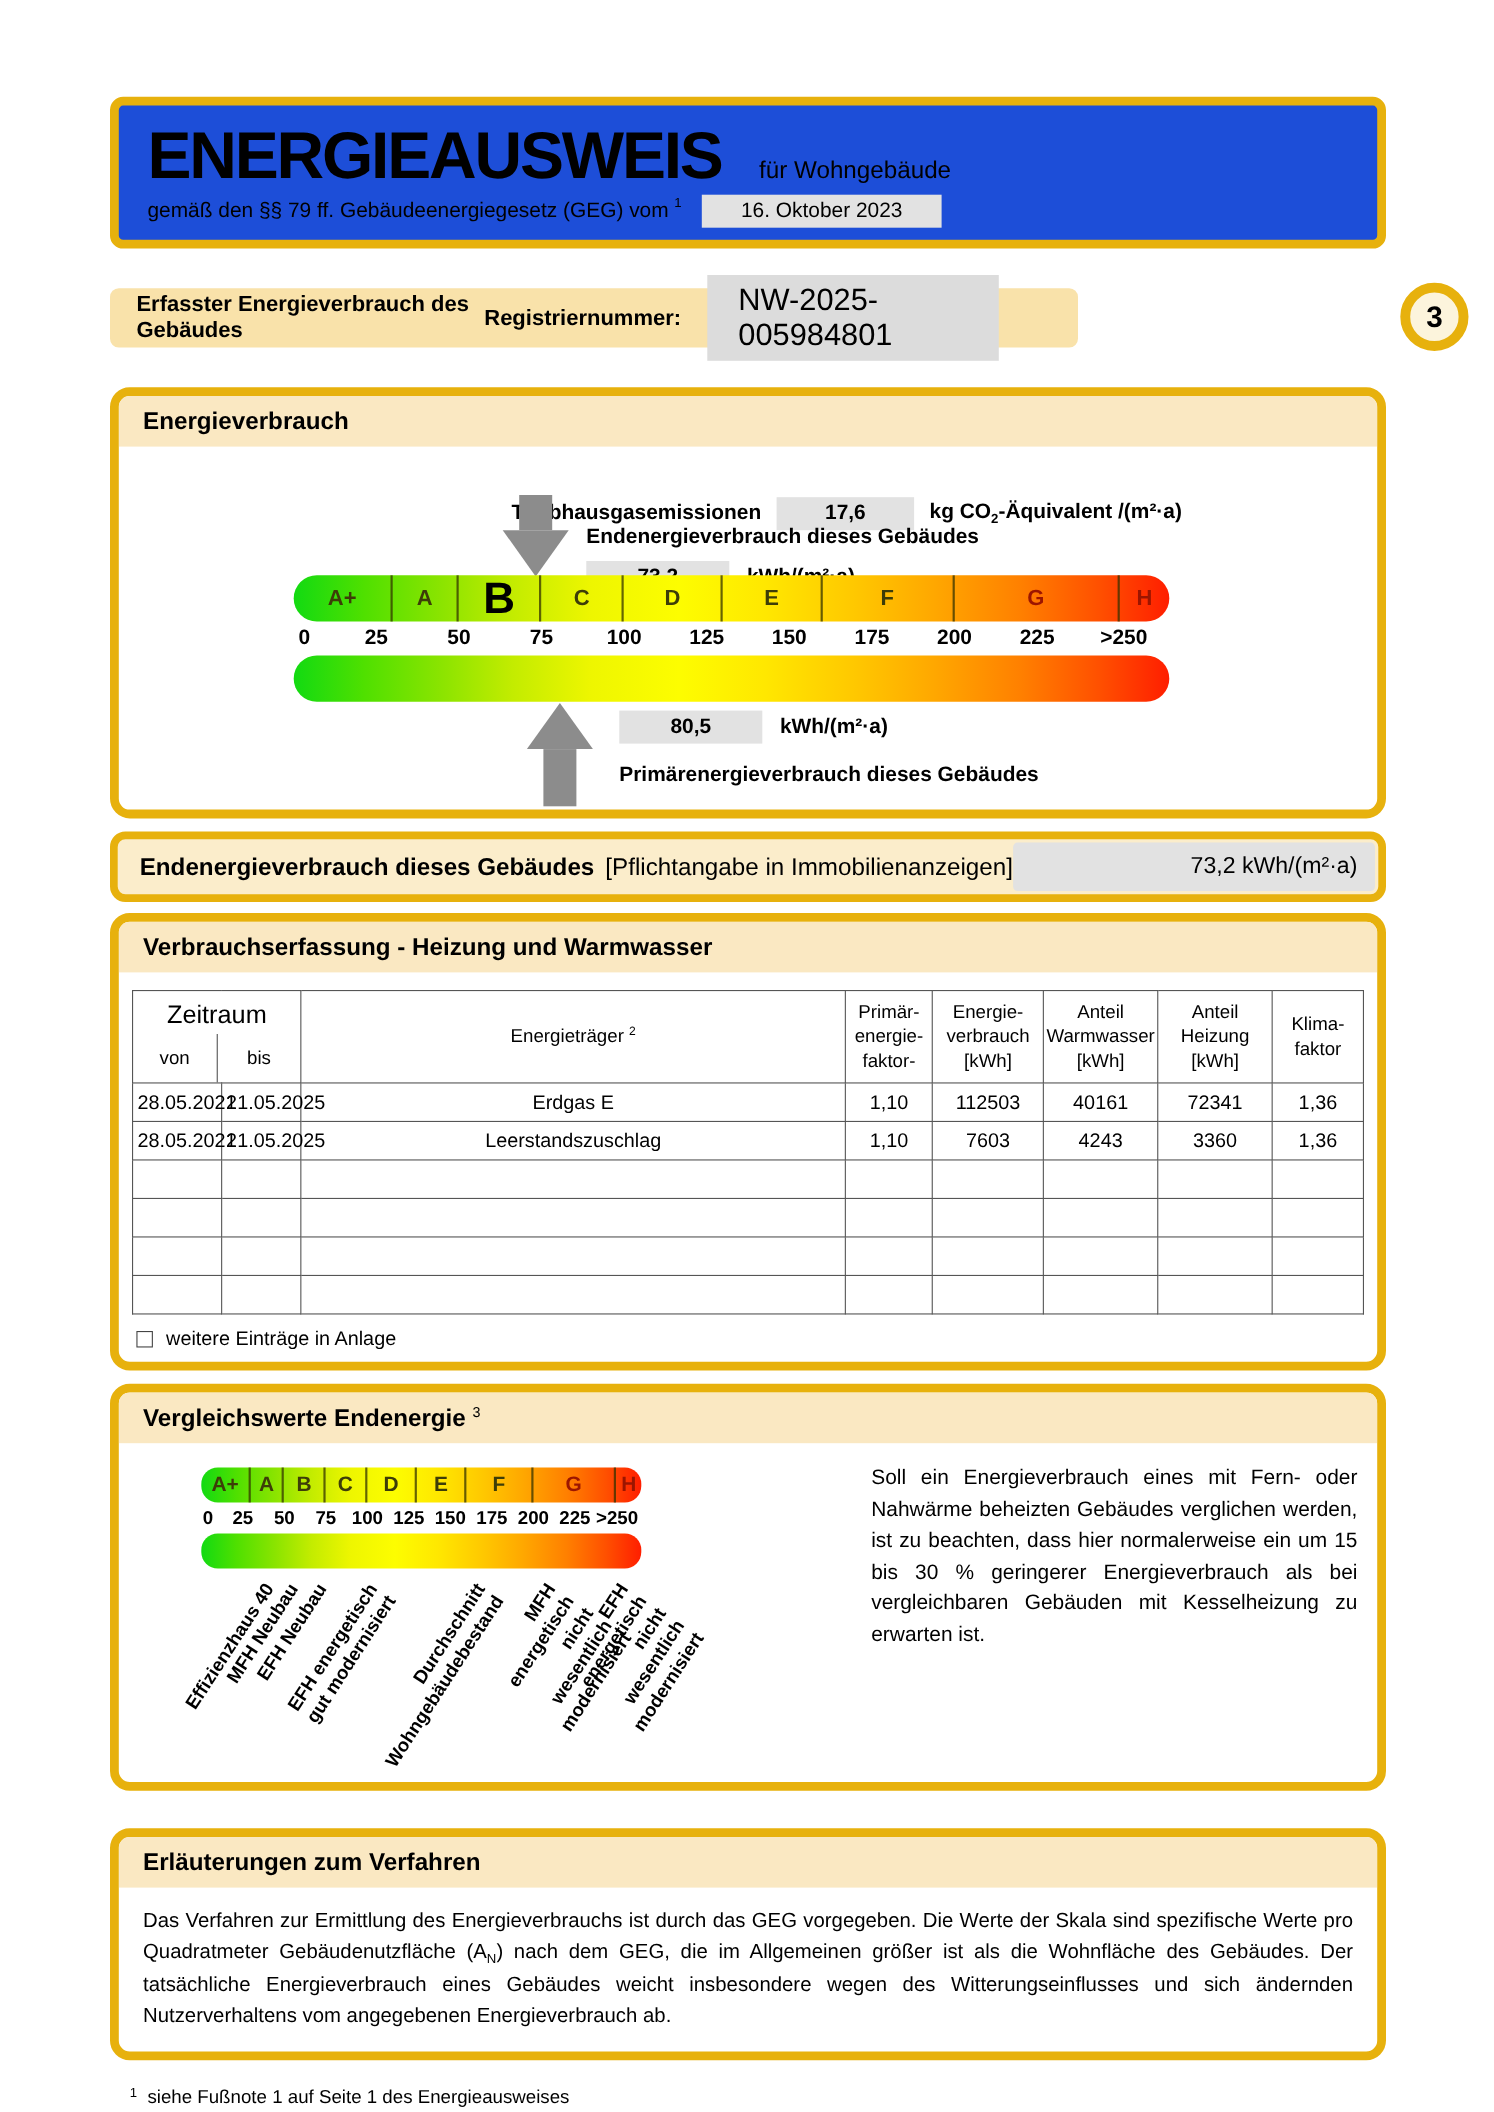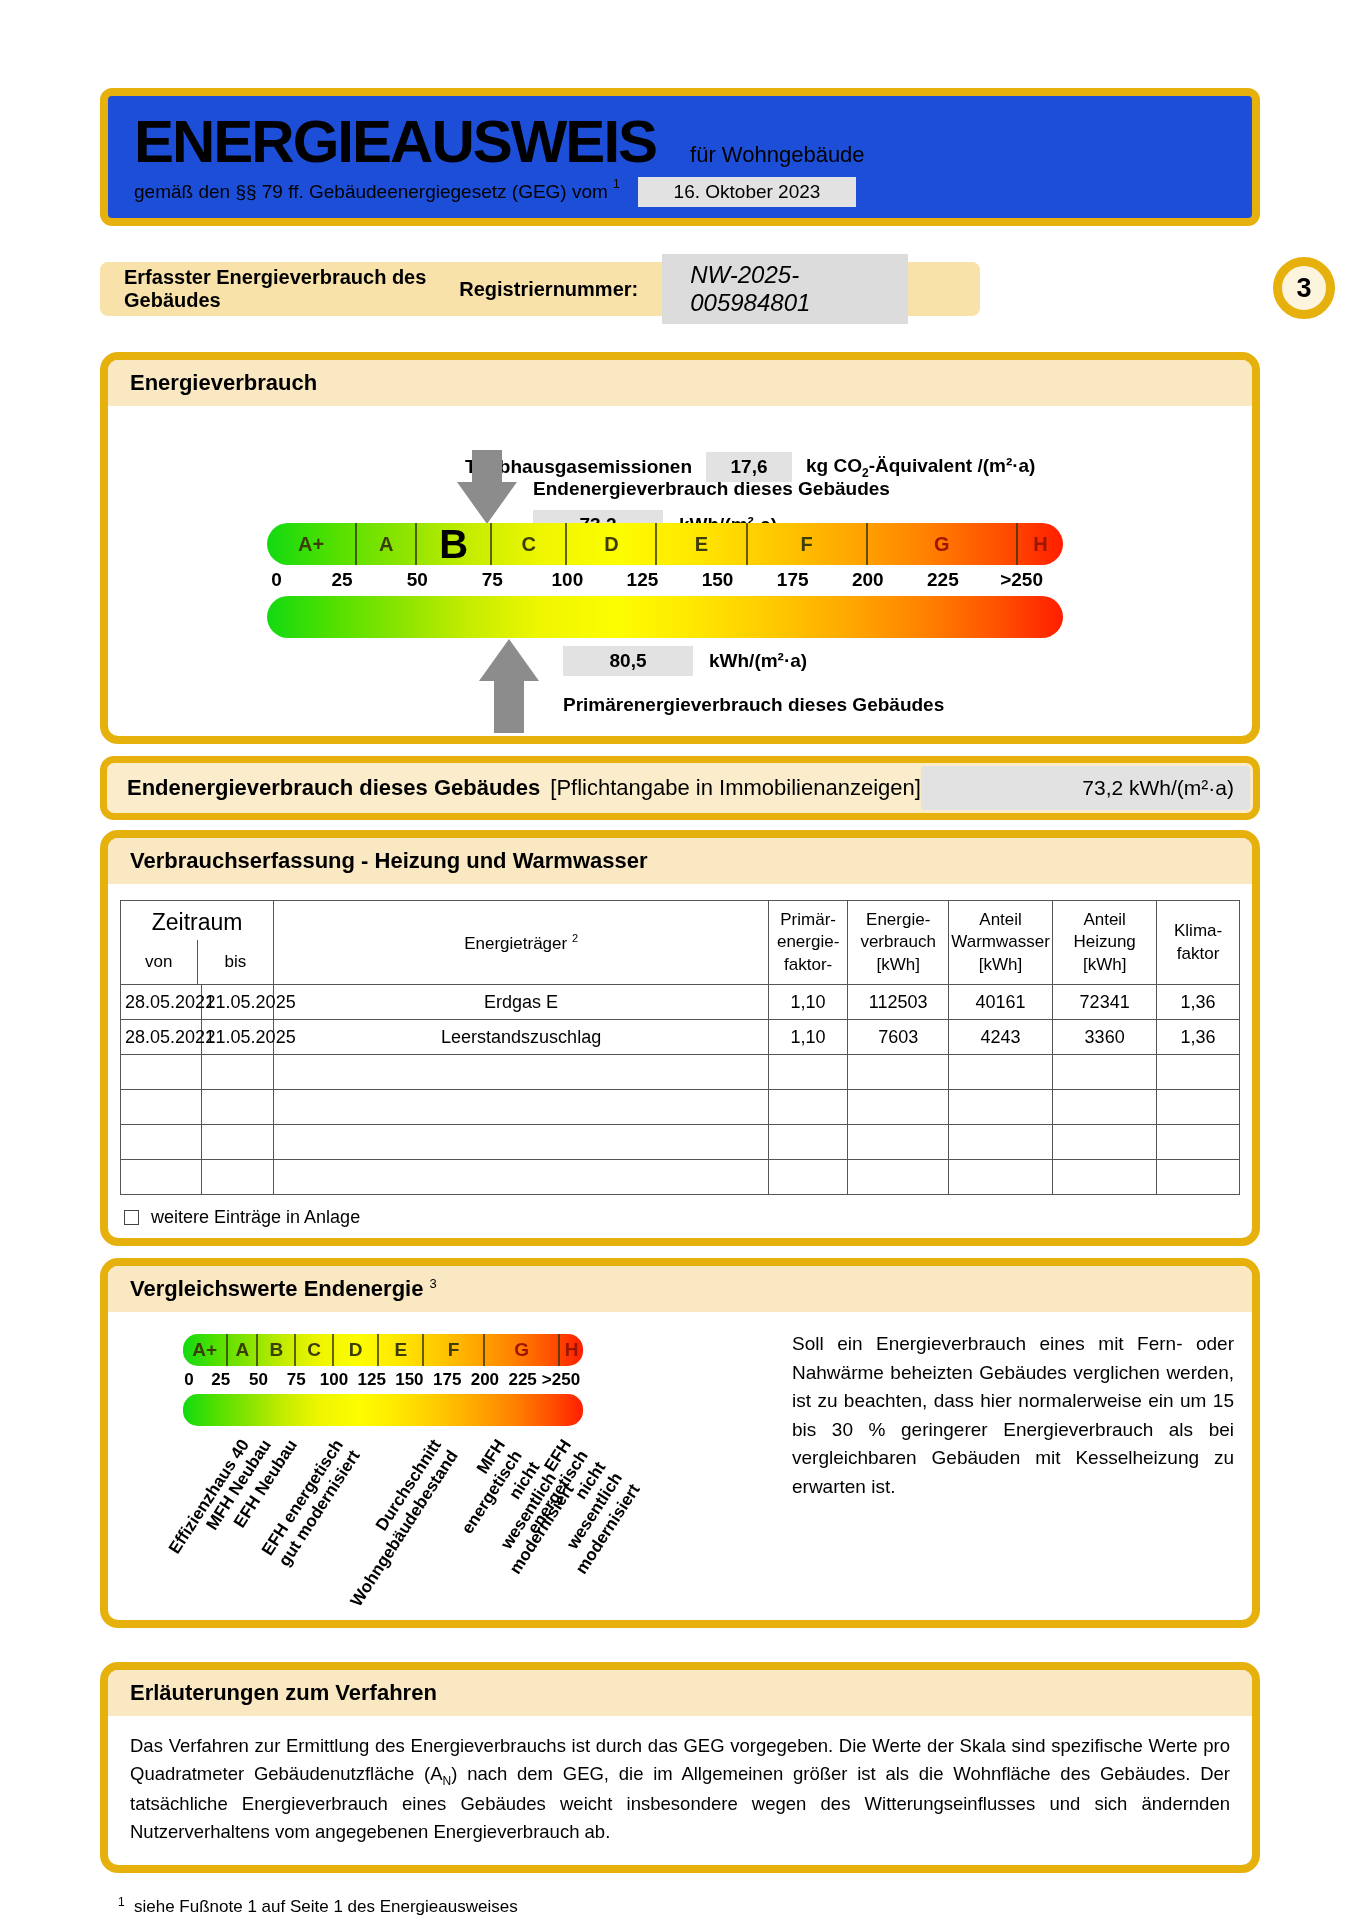--- a/index.html
+++ b/index.html
@@ -26,37 +26,37 @@
   .law-line{font-size:19px;margin-top:4px;display:flex;align-items:center;}
   .law-sup{font-size:12px;position:relative;top:-8px;margin-left:5px;}
   .law-date{background:var(--graybox);padding:4px 36px;margin-left:18px;}
 
   
   .meta-row{position:relative;margin-top:36px;height:54px;}
   .meta-band{background:var(--cream-band);border-radius:8px;height:54px;width:880px;
              display:flex;align-items:center;padding:0 24px;box-sizing:border-box;}
   .meta-title{font-weight:bold;font-size:20px;}
   .reg-label{font-weight:bold;font-size:20px;margin-left:auto;margin-right:24px;text-align:center;}
-  .reg-value{background:#DCDCDC;padding:7px 28px;font-size:24px;margin-right:48px;font-style:italic;}
+  .reg-value{background:#DCDCDC;padding:7px 28px;font-size:28px;margin-right:48px;}
   .page-circle{position:absolute;right:-75px;top:-5px;width:44px;height:44px;
                border:9px solid var(--gold);border-radius:50%;background:#FCF4DC;
                display:flex;align-items:center;justify-content:center;
                font-size:27px;font-weight:bold;}
 
   
   .sec{border:8px solid var(--gold);border-radius:18px;background:#fff;overflow:hidden;}
   .sec-head{background:var(--cream-head);font-weight:bold;font-size:22px;padding:10px 22px;}
   .sec-head sup{font-size:13px;font-weight:normal;}
 
   
   .sec-energy{margin-top:36px;}
   .energy-content{position:relative;height:330px;}
   .ghg-line{position:absolute;top:14px;left:357px;display:flex;align-items:center;
             font-weight:bold;font-size:19px;margin-top:32px;}
-  .ghg-box{background:var(--graybox);width:86px;text-align:center;padding:4px 0;margin:0 14px;}
+  .ghg-box{background:var(--graybox);width:125px;text-align:center;padding:4px 0;margin:0 14px;}
   sub.s2{font-size:12px;}
   .arrow-down{position:absolute;top:44px;left:349px;width:60px;
               display:flex;flex-direction:column;align-items:center;}
   .arrow-down .stem{width:30px;height:32px;background:var(--arrow);}
   .arrow-down .head{width:0;height:0;border-left:30px solid transparent;
                     border-right:30px solid transparent;border-top:42px solid var(--arrow);}
   .end-label{position:absolute;top:72px;left:425px;font-weight:bold;font-size:19px;}
   .end-value{position:absolute;top:104px;left:425px;display:flex;align-items:center;
              font-weight:bold;font-size:19px;}
   .val-box{background:var(--graybox);width:130px;text-align:center;padding:4px 0;margin-right:16px;}

